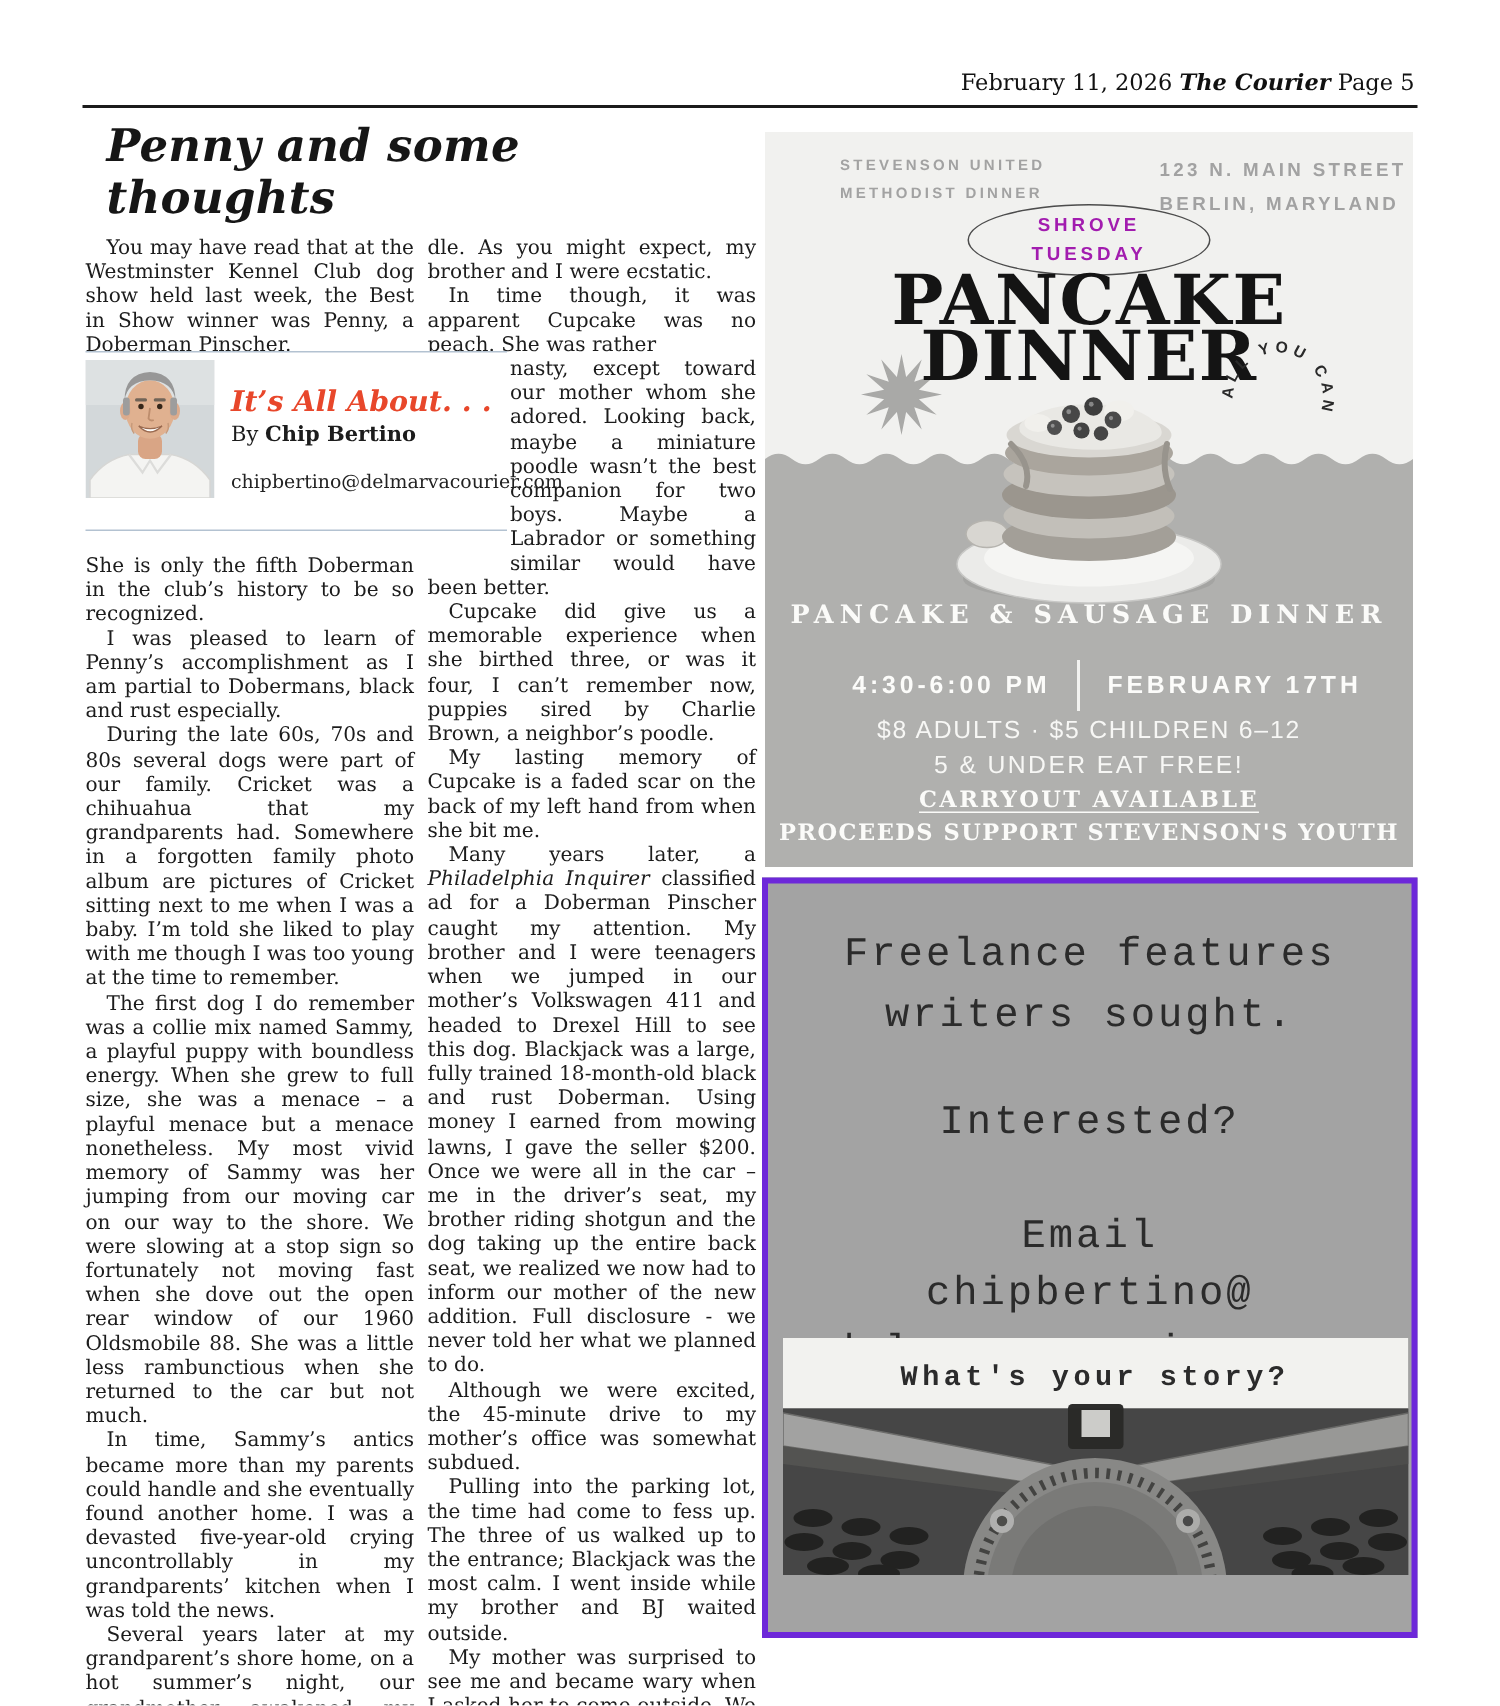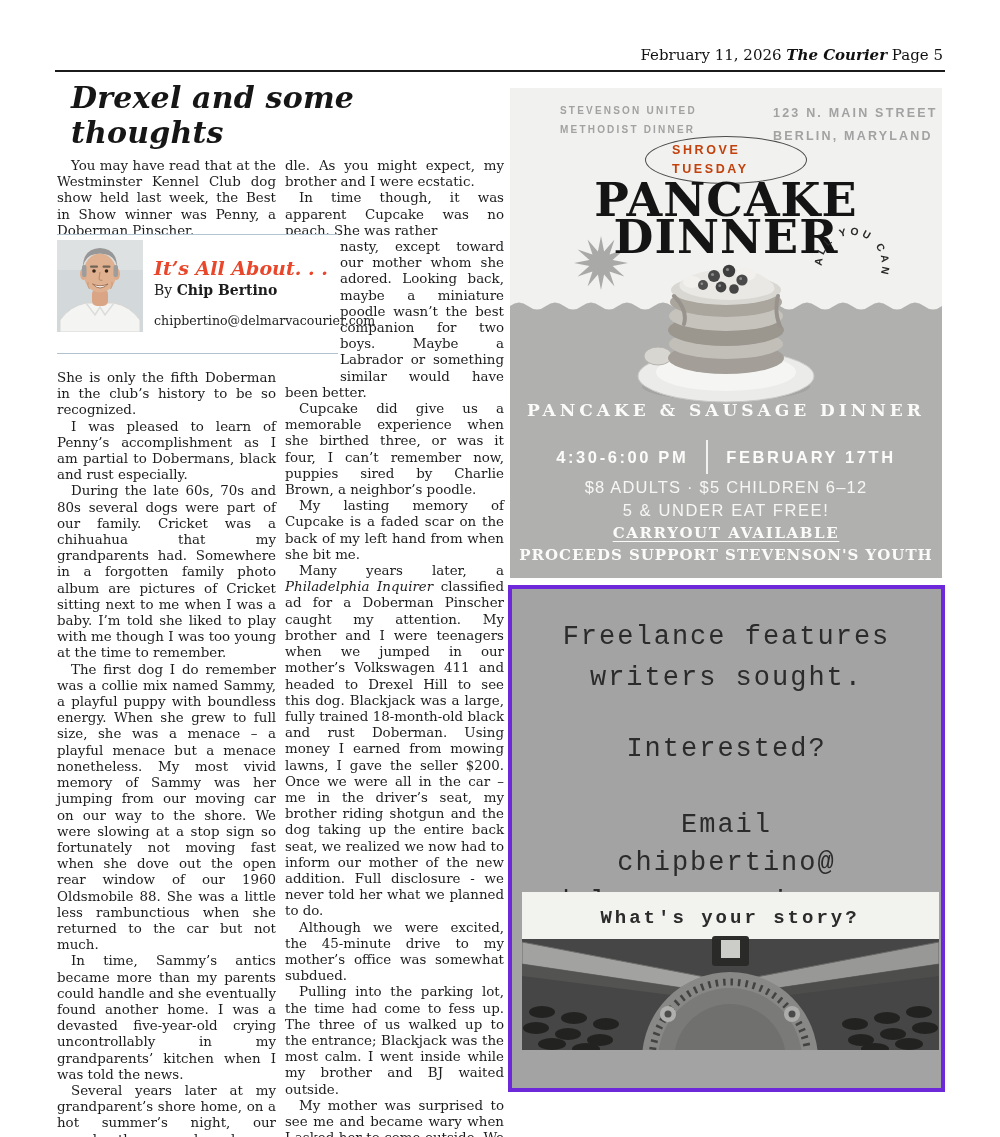--- a/index.html
+++ b/index.html
@@ -30,34 +30,34 @@
   .byline-by b{font-weight:bold;}
   .byline-email{font-size:12.6px;margin-top:15px;color:#222;}
   
   .pancake-ad{position:absolute;left:510px;top:88px;width:432px;height:490px;background:var(--ad_light,#f1f1ef);overflow:hidden;}
   .pa-church{position:absolute;top:14px;left:50px;font-family:"Liberation Sans",sans-serif;font-weight:bold;
              font-size:10px;letter-spacing:2.2px;line-height:1.85;color:var(--ad_text_gray,#a2a2a2);}
   .pa-address{position:absolute;top:14px;left:263px;font-family:"Liberation Sans",sans-serif;font-weight:bold;
              font-size:12.5px;letter-spacing:2.2px;line-height:1.85;color:var(--ad_text_gray,#a2a2a2);}
   .pa-badge{position:absolute;top:48px;left:50%;transform:translateX(-50%);width:160px;height:46px;
             border:1.6px solid #4c4c4c;border-radius:50%;display:flex;align-items:center;justify-content:center;background:transparent;}
-  .pa-badge span{display:block;width:108px;font-family:"Liberation Sans",sans-serif;
-            font-weight:bold;font-size:12.5px;letter-spacing:2.6px;line-height:1.5;color:#c2410c;}
+  .pa-badge span{display:block;width:108px;text-align:center;font-family:"Liberation Sans",sans-serif;
+            font-weight:bold;font-size:12.5px;letter-spacing:2.6px;line-height:1.5;color:#a21caf;}
   .pa-title{position:absolute;top:94px;left:0;width:100%;text-align:center;font-weight:bold;
             font-size:46px;line-height:37px;letter-spacing:1px;color:#141414;z-index:2;}
   .pa-star{position:absolute;top:147px;left:63px;z-index:1;}
   .pa-arc{position:absolute;top:127px;left:292px;z-index:3;}
   .pa-photo{position:absolute;top:152px;left:118px;z-index:3;}
   .pa-gray{position:absolute;top:230px;left:0;width:432px;height:260px;background:var(--ad_gray,#b0b0ae);z-index:1;}
   .pa-wave{position:absolute;top:-19px;left:0;display:block;}
   .pa-sub{position:absolute;top:312px;left:0;width:100%;text-align:center;font-weight:bold;font-size:17px;
           letter-spacing:4px;color:#fbfbf9;z-index:4;}
   .pa-time-row{position:absolute;top:352px;left:0;width:100%;display:flex;align-items:center;justify-content:center;
           gap:18px;z-index:4;font-family:"Liberation Sans",sans-serif;font-weight:bold;font-size:16.5px;
-          letter-spacing:2.6px;color:#fcfcfa;}
+          letter-spacing:2.6px;color:#fcfcfa;padding-left:12px;}
   .pa-divider{width:2px;height:34px;background:#f2f2f0;}
   .pa-prices{position:absolute;top:390px;left:0;width:100%;text-align:center;font-family:"Liberation Sans",sans-serif;
           font-size:16.5px;letter-spacing:1.2px;color:#f7f7f5;z-index:4;}
   .pa-free{position:absolute;top:413px;left:0;width:100%;text-align:center;font-family:"Liberation Sans",sans-serif;
           font-size:16.5px;letter-spacing:1.6px;color:#f7f7f5;z-index:4;}
   .pa-carryout{position:absolute;top:436px;left:0;width:100%;text-align:center;font-weight:bold;font-size:15px;
           letter-spacing:1.6px;color:#fbfbf9;z-index:4;text-decoration:underline;text-underline-offset:3px;}
   .pa-proceeds{position:absolute;top:458px;left:0;width:100%;text-align:center;font-weight:bold;font-size:15px;
           letter-spacing:1px;color:#fbfbf9;z-index:4;}
   
@@ -78,21 +78,21 @@
   <div class="masthead">
     <span>February 11, 2026</span>
     <span> </span>
     <span class="pub">The Courier</span>
     <span> </span>
     <span>Page 5</span>
   </div>
   <div class="toprule"></div>
 
   <div class="article">
-    <h1 class="headline">Drexel and some thoughts</h1>
+    <h1 class="headline">Penny and some thoughts</h1>
 
     <div class="cols">
 
       <div class="byline">
         <div class="byline-photo">
           <svg width="86" height="92" viewBox="0 0 86 92">
             <rect x="0" y="0" width="86" height="92" fill="#d3d8da"></rect>
             <rect x="0" y="0" width="86" height="30" fill="#dde1e2"></rect>
             <path d="M3,92 L3,80 Q13,66 29,63 L57,63 Q73,66 83,80 L83,92 Z" fill="#f4f4f2" stroke="#d6d6d4" stroke-width="1"></path>
             <path d="M29,63 L38,75 L43,67 L48,75 L57,63" fill="none" stroke="#dcdcda" stroke-width="1.5"></path>

